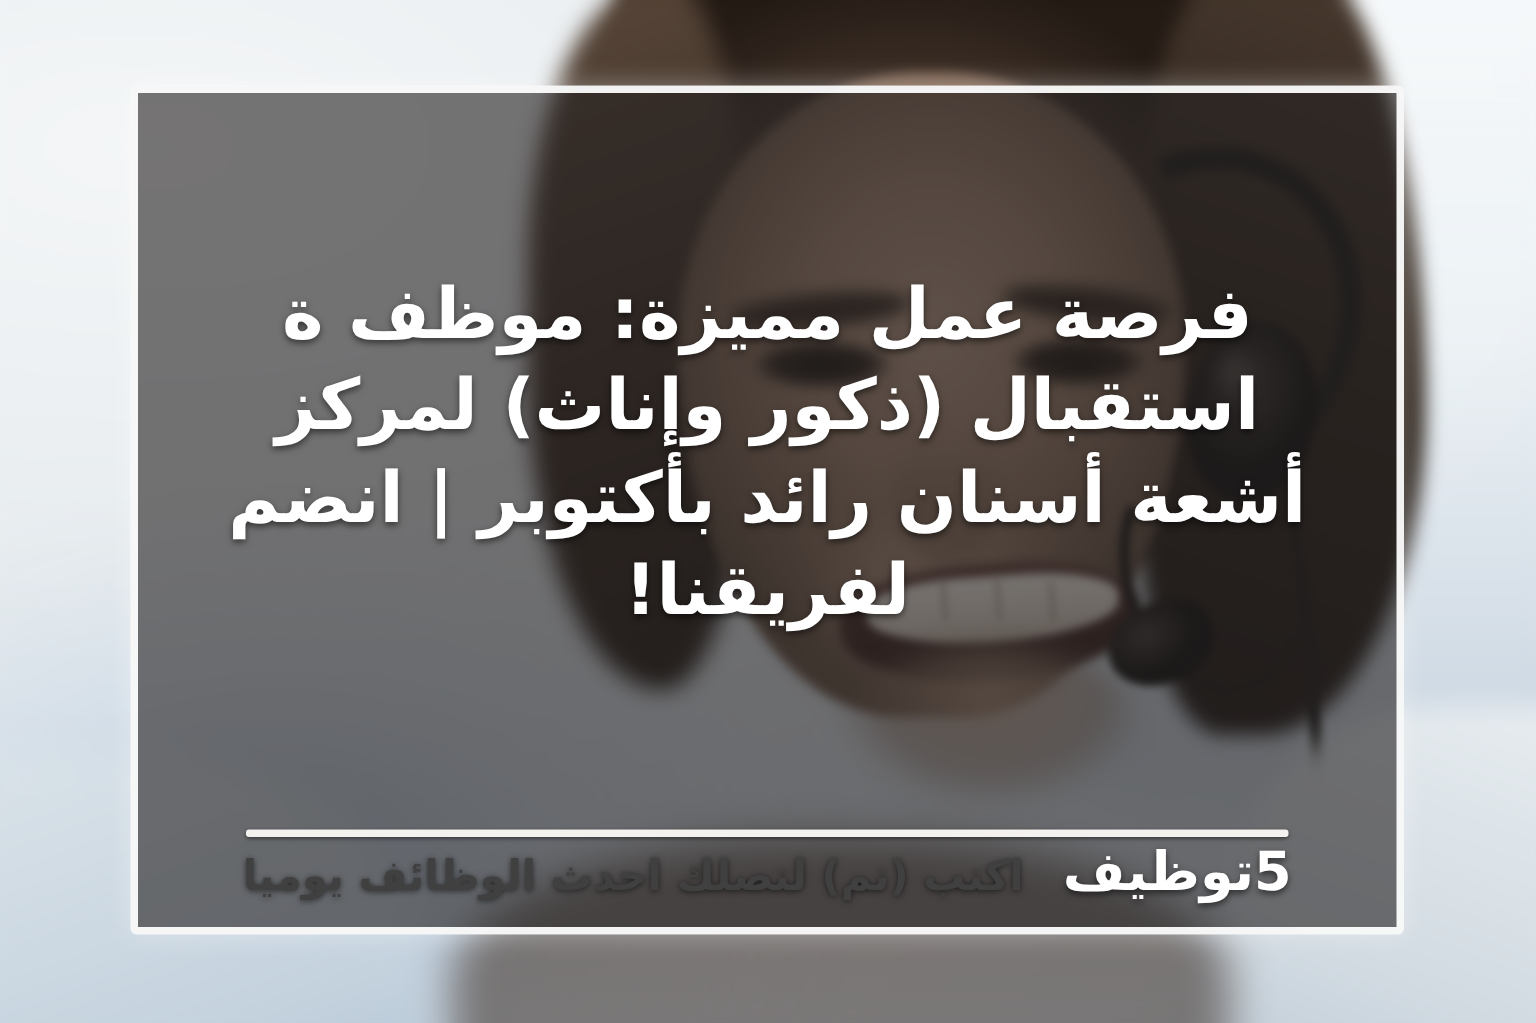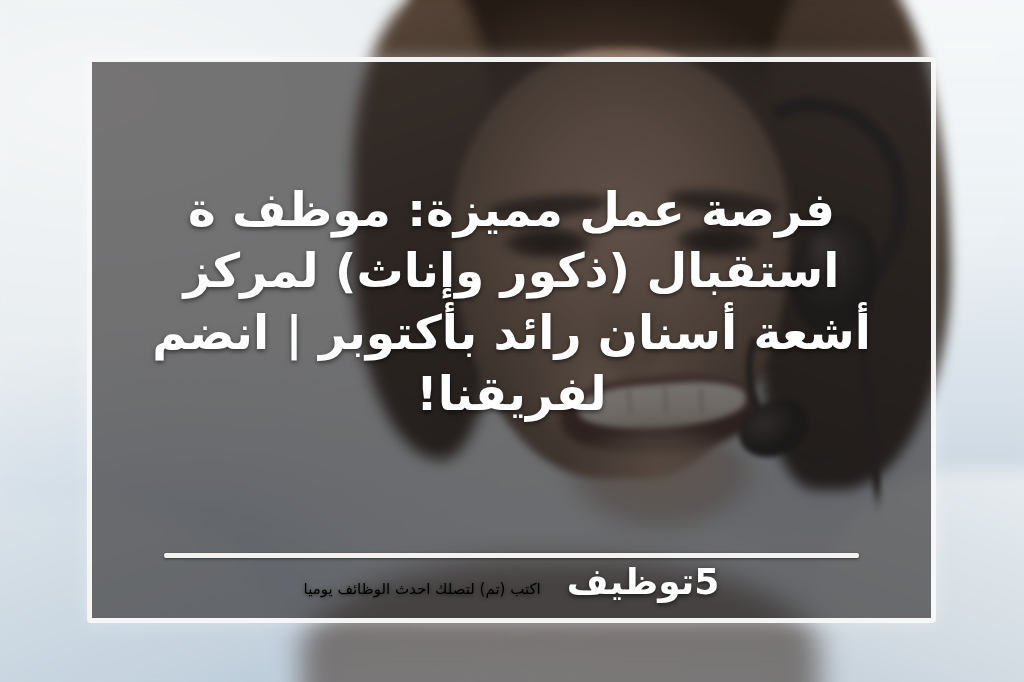--- a/index.html
+++ b/index.html
@@ -339,23 +339,23 @@
   .brand {
     color: #ffffff;
     font-size: 36px;
     font-weight: 700;
     letter-spacing: -1px;
     text-shadow: 0 2px 5px rgba(0,0,0,.6);
     line-height: 1;
   }
 
   .tagline {
-    color: #000000;
-    font-size: 15px;
-    font-weight: 400;
+    color: #404040;
+    font-size: 28px;
+    font-weight: 700;
     text-shadow: 0 1px 4px rgba(0,0,0,.6);
     line-height: 1;
   }
 </style>
 </head>
 <body>
 
 <div id="stage">
 
   <div class="photo-layer">

